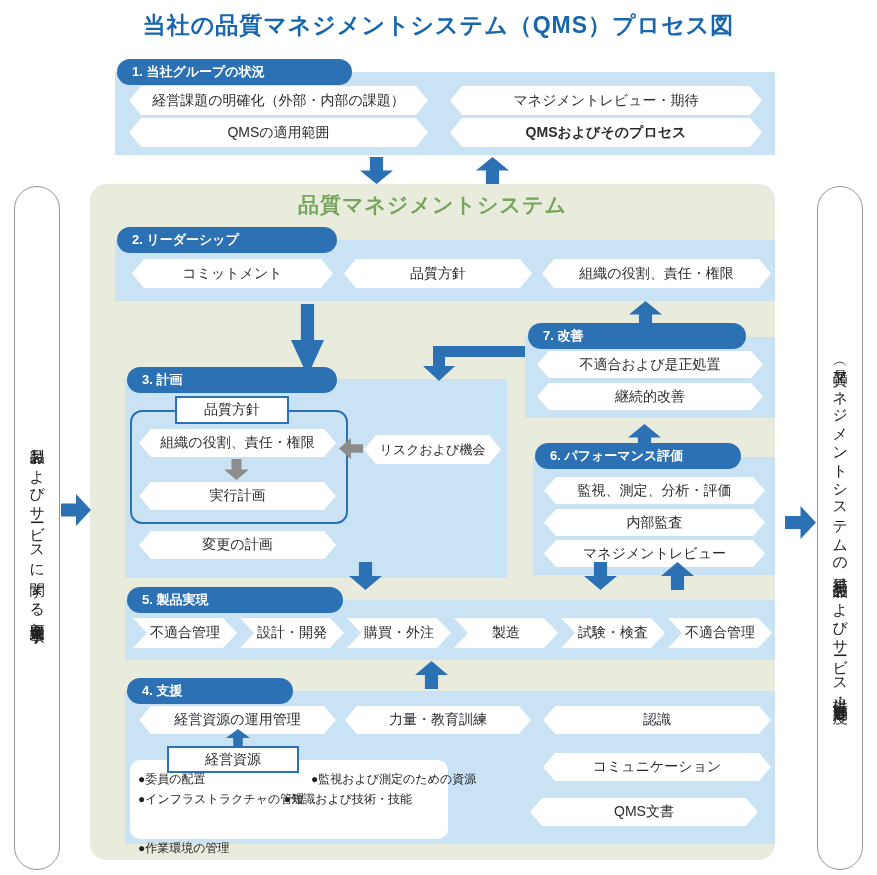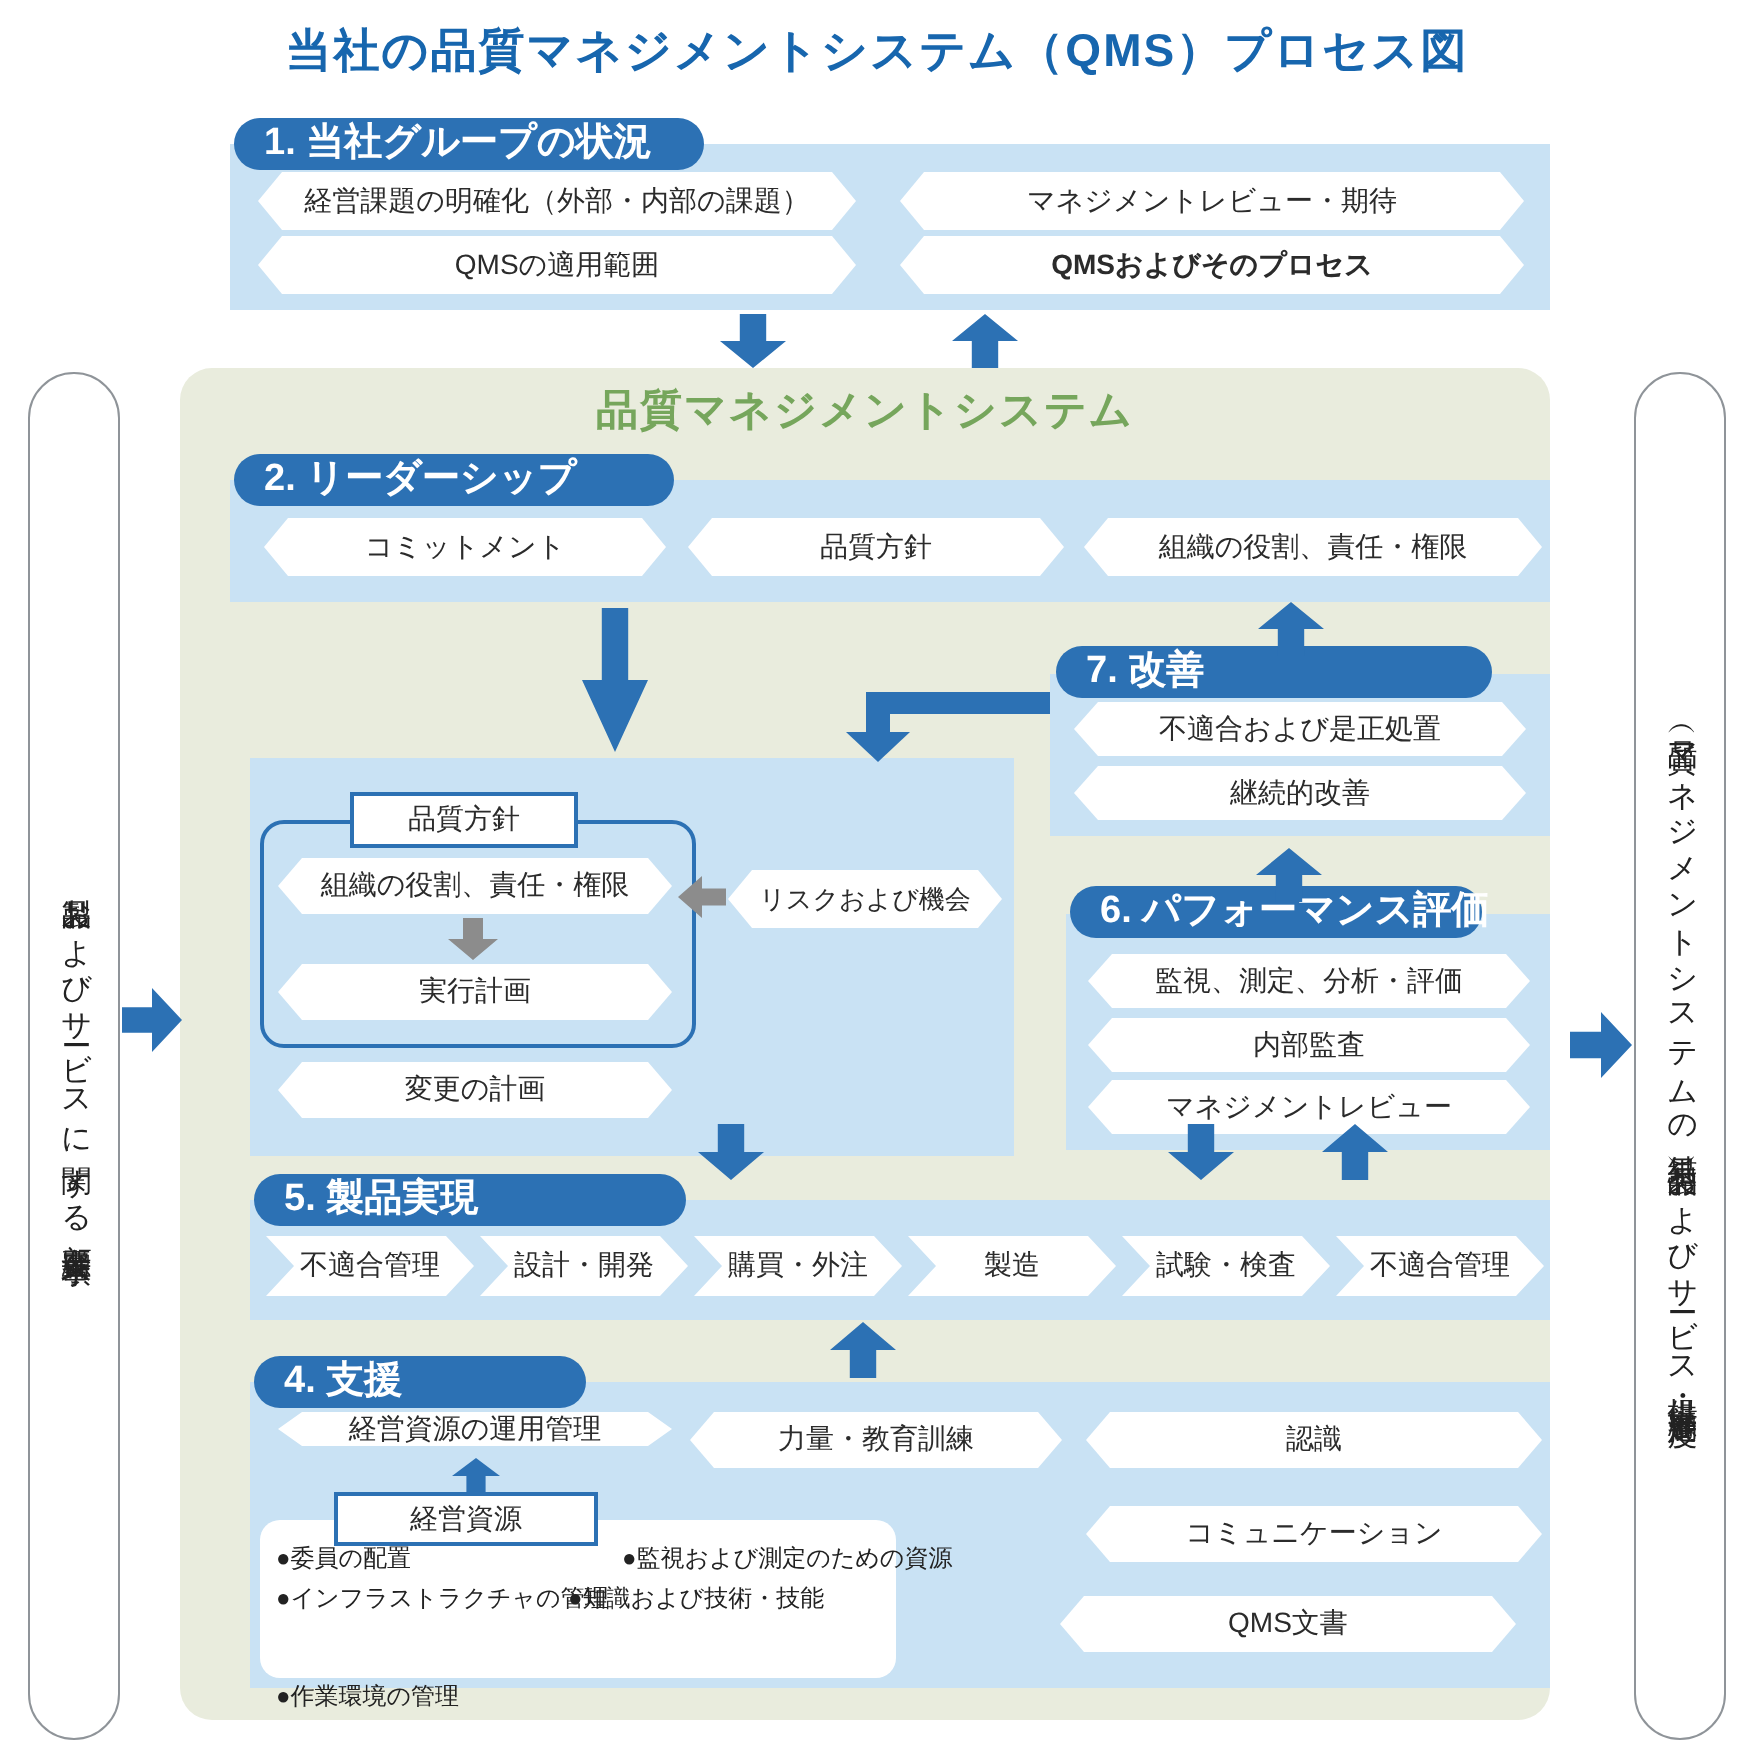--- a/index.html
+++ b/index.html
@@ -6,21 +6,21 @@
   .stage{position:relative;width:877px;height:875px;background:#fff;overflow:hidden;
          font-family:"Liberation Sans","DejaVu Sans",sans-serif;}
   .title{position:absolute;left:0;top:10px;width:100%;text-align:center;
          font-size:23px;font-weight:bold;color:#1766ae;letter-spacing:1px;}
   .syslabel{position:absolute;left:90px;top:191px;width:685px;text-align:center;
          font-size:21px;font-weight:bold;color:#76a65c;letter-spacing:1px;}
   .panel{position:absolute;background:#c9e2f4;}
   .gpanel{position:absolute;left:90px;top:184px;width:685px;height:676px;
          background:#e9ecdd;border-radius:16px;}
   .pill{position:absolute;height:26px;line-height:26px;background:#2c71b4;color:#fff;
-        font-size:19px;font-weight:bold;border-radius:13px;padding:0 18px 0 15px;
+        font-size:13px;font-weight:bold;border-radius:13px;padding:0 18px 0 15px;
         box-sizing:border-box;white-space:nowrap;z-index:3;}
   .hex{position:absolute;background:#fff;color:#2b2b2b;display:flex;align-items:center;
        justify-content:center;font-size:14px;white-space:nowrap;z-index:2;
        clip-path:polygon(12px 0,calc(100% - 12px) 0,100% 50%,calc(100% - 12px) 100%,12px 100%,0 50%);}
   .step{position:absolute;background:#fff;color:#2b2b2b;display:flex;align-items:center;
        justify-content:center;font-size:14px;white-space:nowrap;z-index:2;
        clip-path:polygon(0 0,calc(100% - 14px) 0,100% 50%,calc(100% - 14px) 100%,0 100%,14px 50%);}
   .arr{position:absolute;background:#2c71b4;z-index:4;}
   .arr.down{clip-path:polygon(30% 0,70% 0,70% 50%,100% 50%,50% 100%,0 50%,30% 50%);}
   .arr.up{clip-path:polygon(50% 0,100% 50%,70% 50%,70% 100%,30% 100%,30% 50%,0 50%);}
@@ -76,20 +76,21 @@
   <div class="hex" style="left:537px;top:351px;width:226px;height:27px;">不適合および是正処置</div>
   <div class="hex" style="left:537px;top:383px;width:226px;height:27px;">継続的改善</div>
 
   <div class="bar" style="left:433px;top:346px;width:92px;height:11px;"></div>
   <div class="bar" style="left:433px;top:346px;width:12px;height:22px;"></div>
   <div class="head-down" style="left:423px;top:366px;width:32px;height:15px;"></div>
 
   <div class="arr up" style="left:628px;top:424px;width:33px;height:27px;"></div>
 
   <div class="panel" style="left:125px;top:379px;width:382px;height:199px;"></div>
+  <div class="pill" style="left:127px;top:367px;width:210px;">3. 計画</div>
   <div class="container3" style="left:130px;top:410px;width:214px;height:110px;"></div>
   <div class="wbox" style="left:175px;top:396px;width:114px;height:28px;">品質方針</div>
   <div class="hex" style="left:139px;top:429px;width:197px;height:28px;">組織の役割、責任・権限</div>
   <div class="arr down gray" style="left:224px;top:459px;width:25px;height:21px;"></div>
   <div class="hex" style="left:139px;top:482px;width:197px;height:28px;">実行計画</div>
   <div class="hex" style="left:139px;top:531px;width:197px;height:28px;">変更の計画</div>
   <div class="arr left gray" style="left:339px;top:438px;width:24px;height:21px;"></div>
   <div class="hex" style="left:364px;top:435px;width:137px;height:29px;font-size:13px;">リスクおよび機会</div>
 
   <div class="panel" style="left:533px;top:457px;width:242px;height:118px;"></div>
@@ -108,21 +109,21 @@
   <div class="step" style="left:240px;top:618px;width:104px;height:30px;">設計・開発</div>
   <div class="step" style="left:347px;top:618px;width:104px;height:30px;">購買・外注</div>
   <div class="step" style="left:454px;top:618px;width:104px;height:30px;">製造</div>
   <div class="step" style="left:561px;top:618px;width:104px;height:30px;">試験・検査</div>
   <div class="step" style="left:668px;top:618px;width:104px;height:30px;">不適合管理</div>
 
   <div class="arr up" style="left:415px;top:661px;width:33px;height:28px;"></div>
 
   <div class="panel" style="left:125px;top:691px;width:650px;height:153px;"></div>
   <div class="pill" style="left:127px;top:678px;width:166px;">4. 支援</div>
-  <div class="hex" style="left:139px;top:706px;width:197px;height:17px;text-align:right;">経営資源の運用管理</div>
+  <div class="hex" style="left:139px;top:706px;width:197px;height:28px;text-align:right;">経営資源の運用管理</div>
   <div class="hex" style="left:345px;top:706px;width:186px;height:28px;">力量・教育訓練</div>
   <div class="hex" style="left:543px;top:706px;width:228px;height:28px;">認識</div>
   <div class="arr up" style="left:226px;top:729px;width:24px;height:18px;"></div>
   <div class="wbox" style="left:167px;top:746px;width:132px;height:27px;">経営資源</div>
   <div class="bullets" style="left:130px;top:760px;width:318px;height:79px;"></div>
   <div class="bline" style="left:138px;top:771px;">●委員の配置</div>
   <div class="bline" style="left:138px;top:791px;">●インフラストラクチャの管理</div>
   <div class="bline" style="left:138px;top:811px;margin-top:29px;">●作業環境の管理</div>
   <div class="bline" style="left:284px;top:771px;margin-left:27px;">●監視および測定のための資源</div>
   <div class="bline" style="left:284px;top:791px;">●知識および技術・技能</div>

